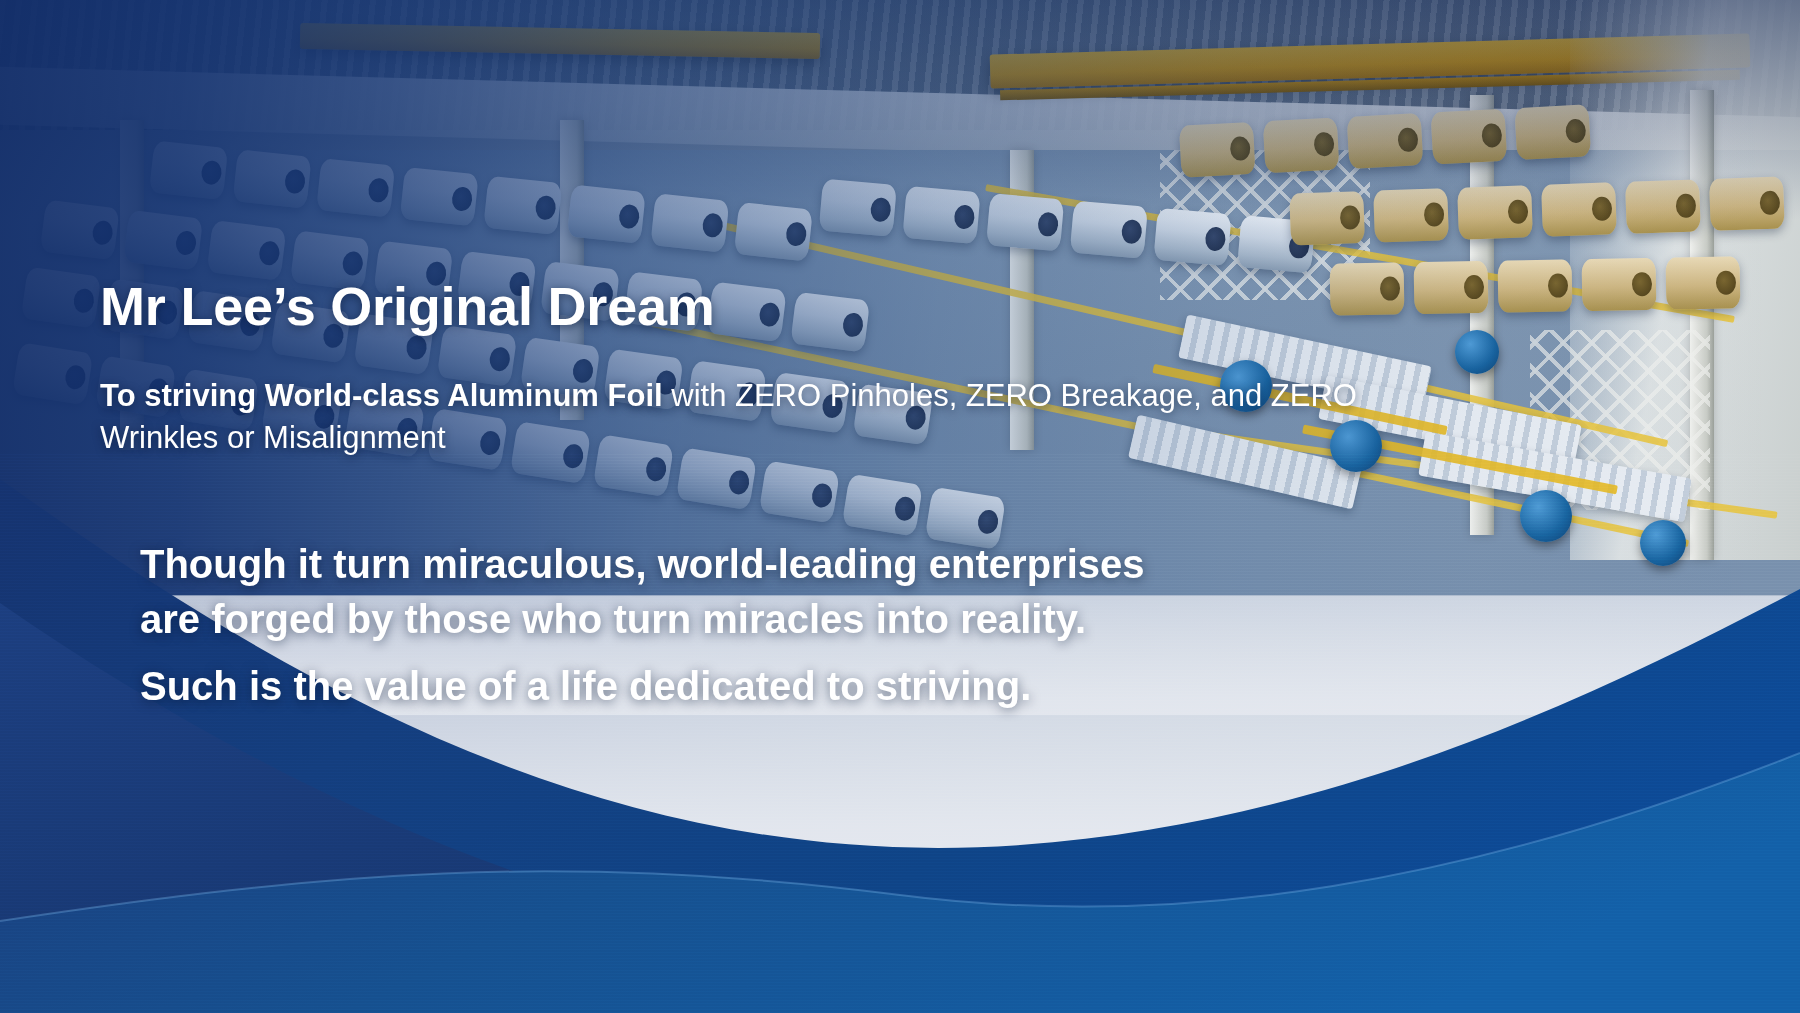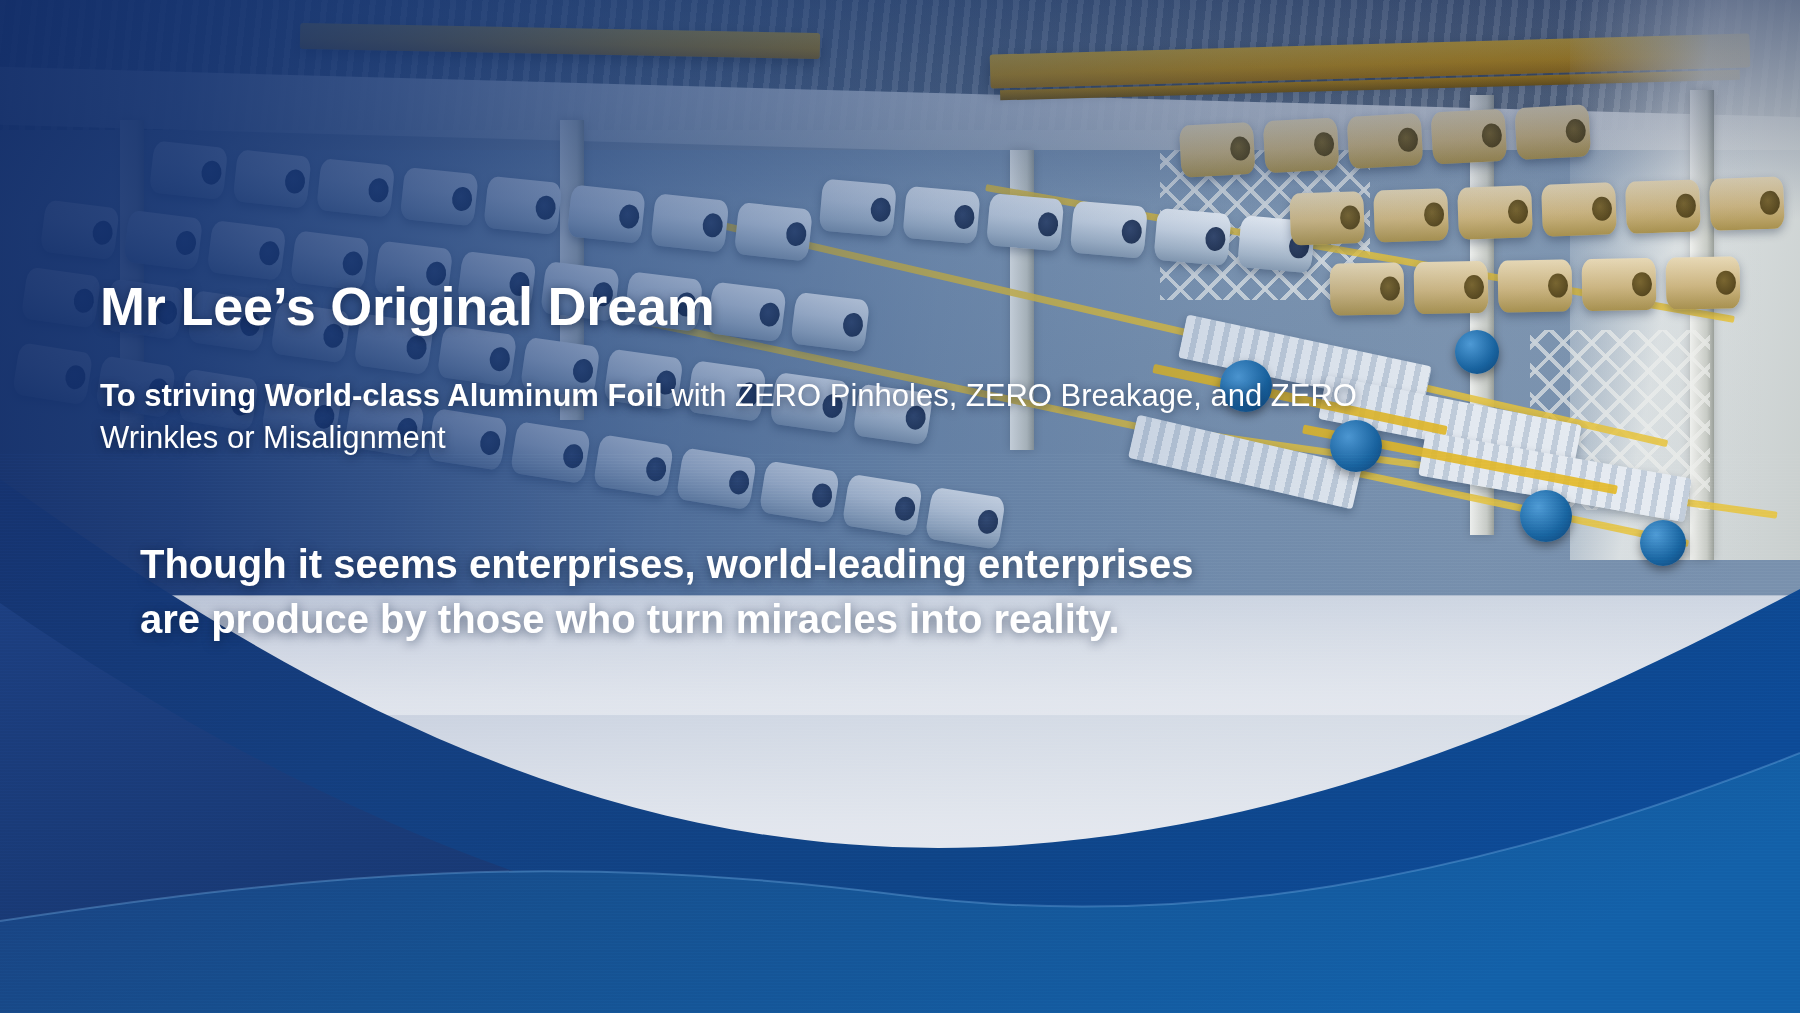--- a/index.html
+++ b/index.html
@@ -325,18 +325,19 @@
     <div class="wave-texture"></div>
   </div>
 
   <div class="content">
 
     <h1 class="headline">Mr Lee’s Original Dream</h1>
 
     <p class="subhead"><b>To striving World-class Aluminum Foil</b><span> with ZERO Pinholes, ZERO Breakage, and ZERO Wrinkles or Misalignment</span></p>
 
     <blockquote class="quote">
-      <span class="ln ln1">Though it seems enterprises, world-leading enterprises</span>
-      <span class="ln ln2">are produce by those who turn miracles into reality.</span>
+      <span class="ln ln1">Though it turn miraculous, world-leading enterprises</span>
+      <span class="ln ln2">are forged by those who turn miracles into reality.</span>
+      <span class="ln ln3">Such is the value of a life dedicated to striving.</span>
     </blockquote>
 
   </div>
 </div>
 
 </body></html>

